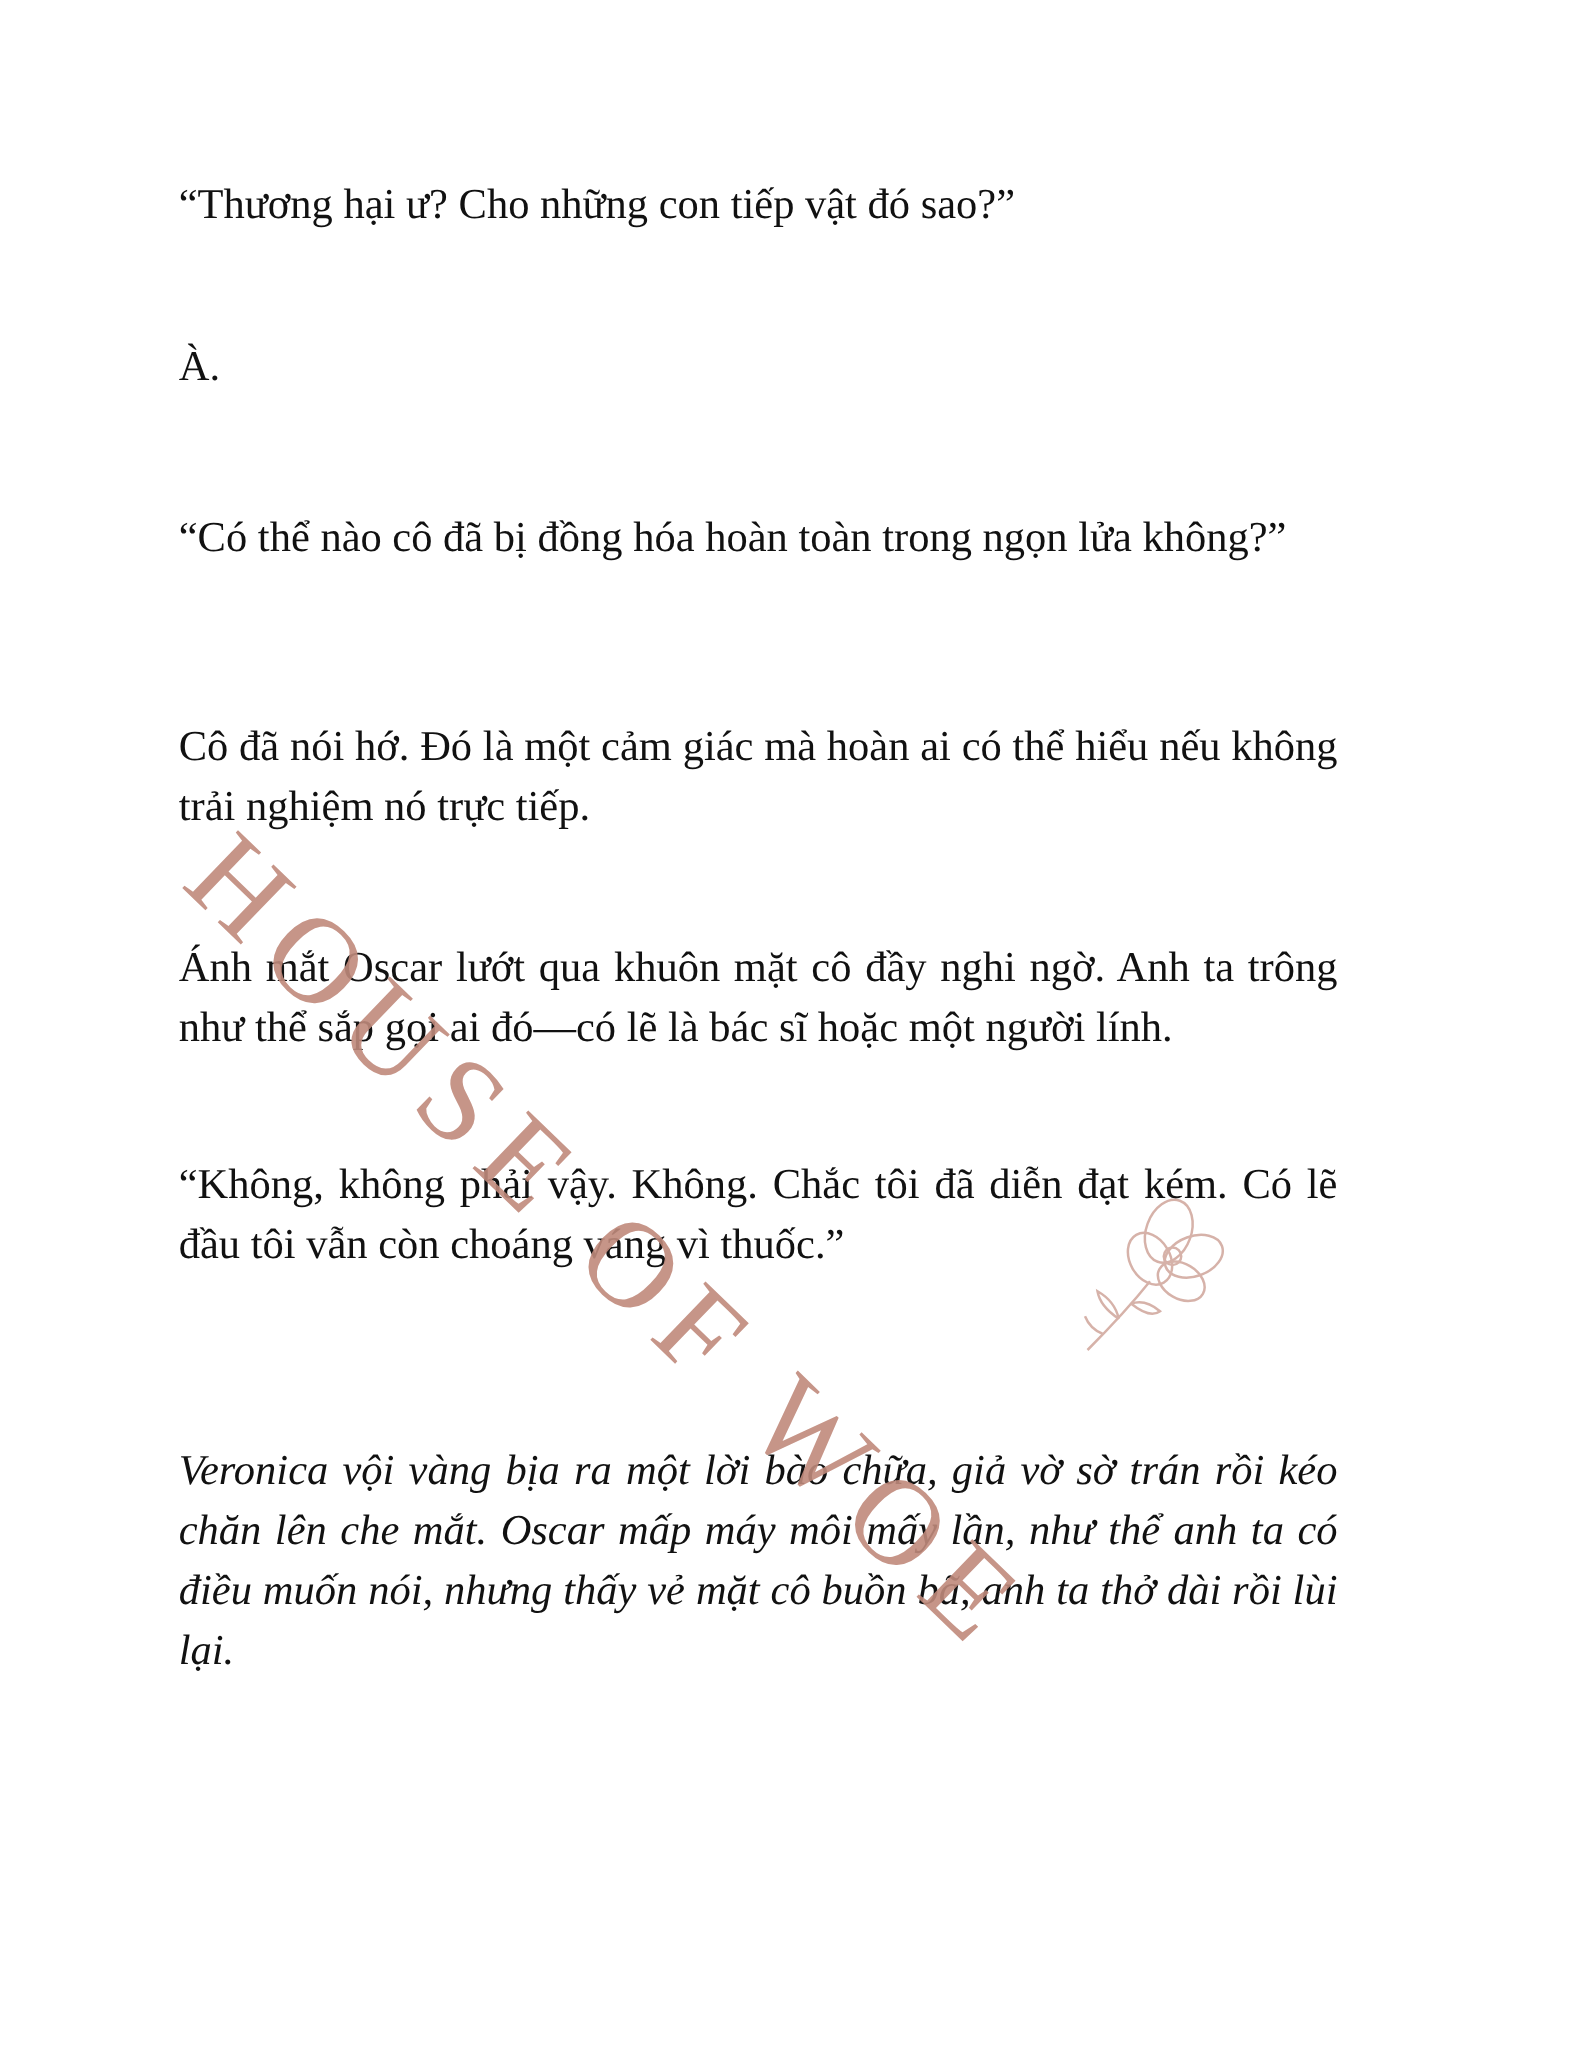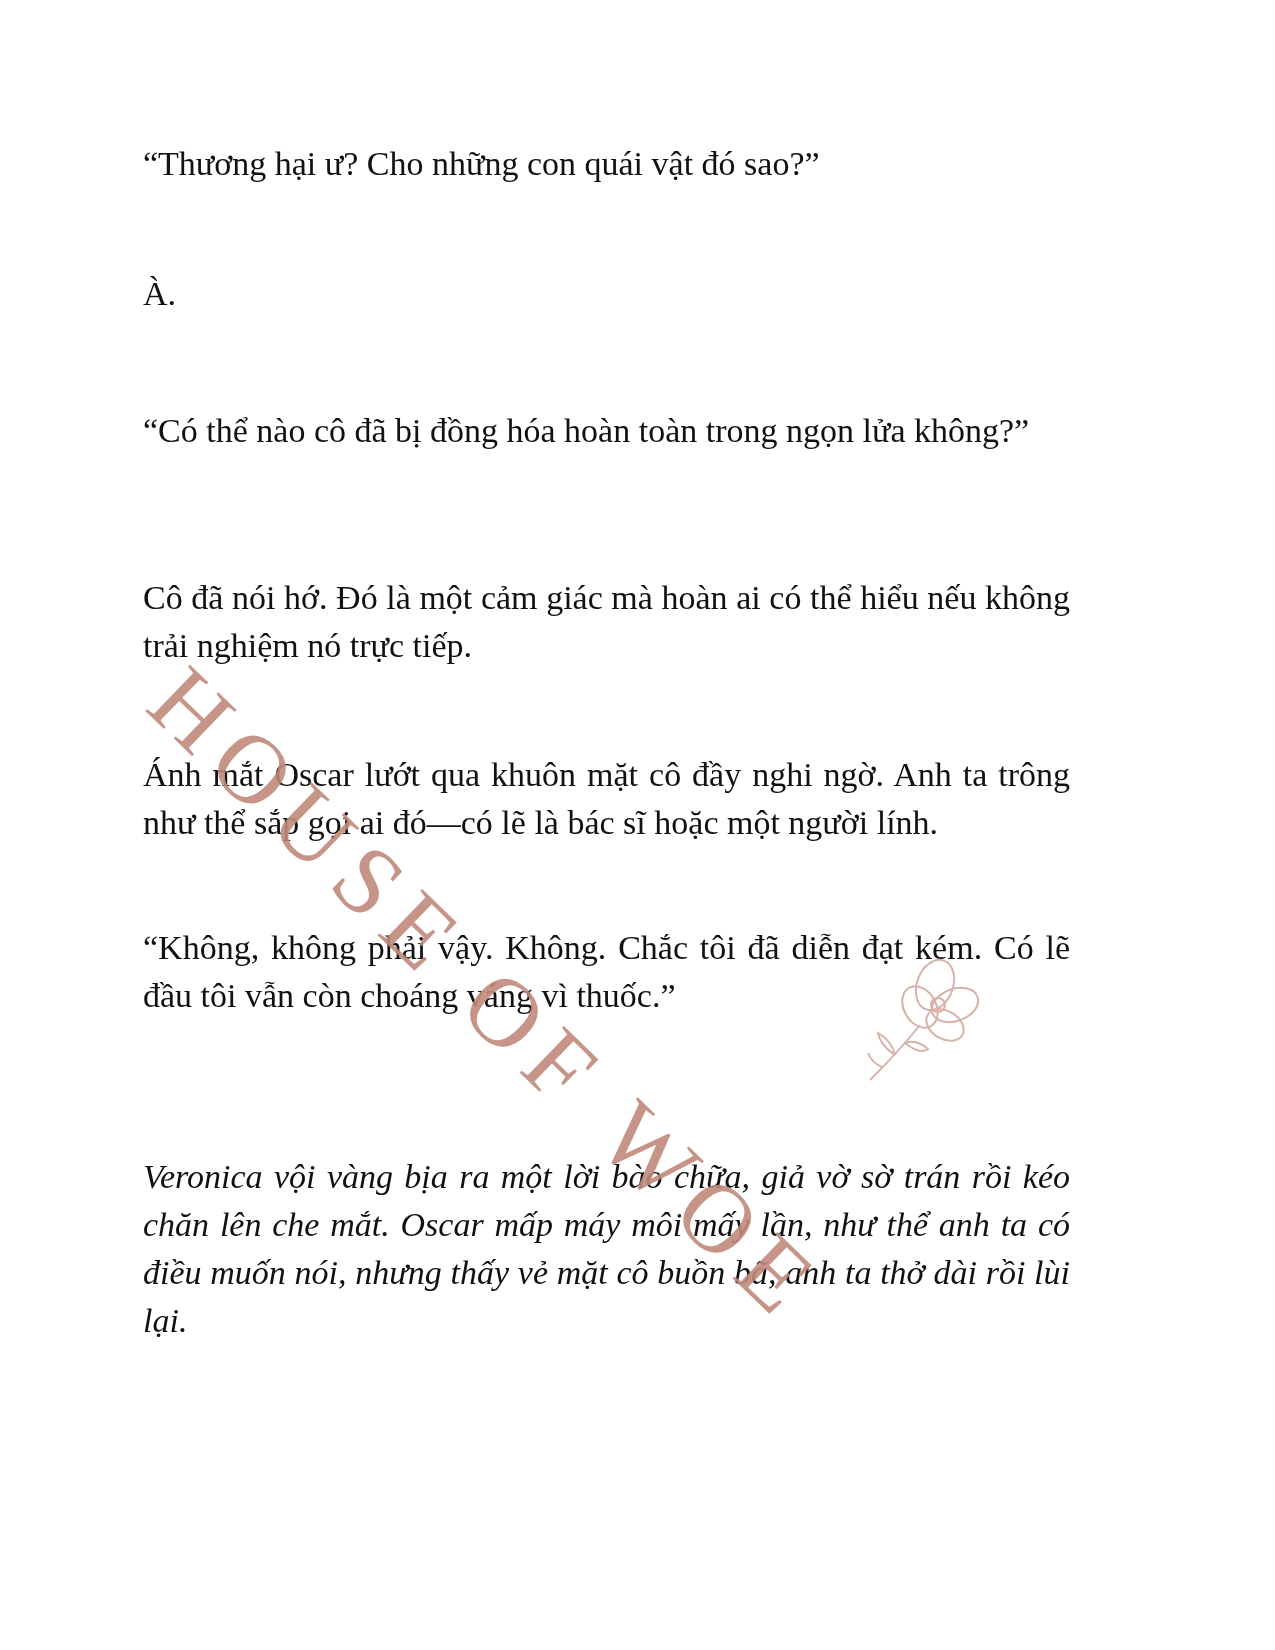--- a/index.html
+++ b/index.html
@@ -30,21 +30,21 @@
       color: #c08a7c; opacity: 0.9;
       white-space: nowrap;
     }
     .wm-flower { position: absolute; left: 850px; top: 945px; width: 140px; height: 140px; opacity: 0.75; }
   </style>
 </head>
 <body>
 
 <div class="page">
   <div class="text" style="top:0;">
-    <p class="p" style="top:140px;">“Thương hại ư? Cho những con quái vật đó sao?”</p>
+    <p class="p" style="top:140px;">“Thương hại ư? Cho những con tiếp vật đó sao?”</p>
     <p class="p" style="top:270px;">À.</p>
     <p class="p" style="top:407px;">“Có thể nào cô đã bị đồng hóa hoàn toàn trong ngọn lửa không?”</p>
     <p class="p" style="top:574px;">Cô đã nói hớ. Đó là một cảm giác mà hoàn ai có thể hiểu nếu không trải nghiệm nó trực tiếp.</p>
     <p class="p" style="top:728px;margin-top:23px;">Ánh mắt Oscar lướt qua khuôn mặt cô đầy nghi ngờ. Anh ta trông như thể sắp gọi ai đó—có lẽ là bác sĩ hoặc một người lính.</p>
     <p class="p" style="top:924px;">“Không, không phải vậy. Không. Chắc tôi đã diễn đạt kém. Có lẽ đầu tôi vẫn còn choáng váng vì thuốc.”</p>
     <p class="p" style="top:1153px;font-style:italic;">Veronica vội vàng bịa ra một lời bào chữa, giả vờ sờ trán rồi kéo chăn lên che mắt. Oscar mấp máy môi mấy lần, như thể anh ta có điều muốn nói, nhưng thấy vẻ mặt cô buồn bã, anh ta thở dài rồi lùi lại.</p>
   </div>
 
   <div class="watermark">
     <div class="wm-text">HOUSE OF WOE</div>

